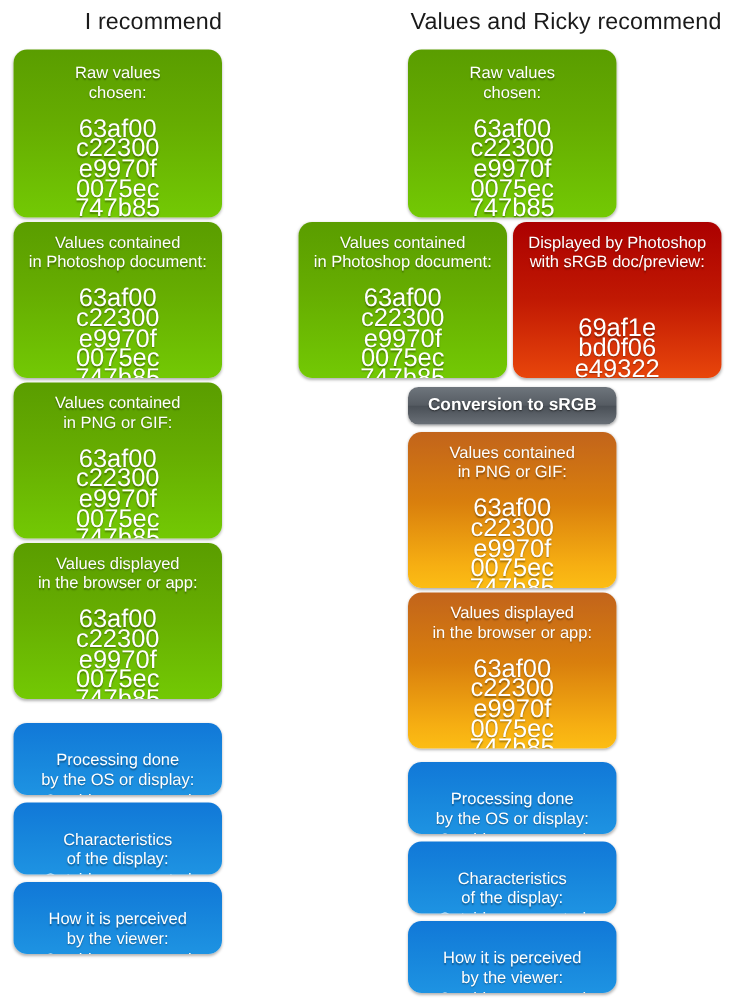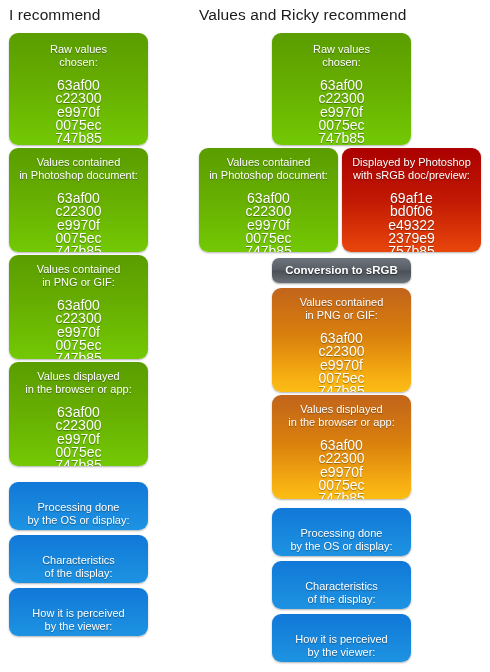--- a/index.html
+++ b/index.html
@@ -16,21 +16,21 @@
   }
 
   .diagram {
     position: relative;
     width: 490px;
     height: 672px;
   }
 
   .col-title {
     position: absolute;
-    text-align: left;
+    text-align: right;
     color: #1a1a1a;
     font-size: 15.5px;
     font-family: "Liberation Sans", sans-serif;
     letter-spacing: 0.1px;
     white-space: nowrap;
   }
 
   #title-left { left: 9px;  top: 6px;  width: 139px; }
   #title-right { left: 199px; top: 6px; width: 282px; }
 
@@ -50,21 +50,21 @@
 
   .node .label {
     font-size: 11px;
     line-height: 13.4px;
     padding: 0 4px;
     text-shadow: 0 1px 1px rgba(0,0,0,0.35);
     white-space: pre-line;
   }
 
   .node .values {
-    font-size: 14px;
+    font-size: 17px;
     line-height: 13.4px;
     text-shadow: 0 1px 1px rgba(0,0,0,0.35);
     white-space: pre-line;
   }
 
   .green {
     background: linear-gradient(to bottom, #5a9d00 0%, #66ad01 45%, #73c904 100%);
   }
   .red {
     background: linear-gradient(to bottom, #ab0000 0%, #c11903 50%, #e8460b 100%);
@@ -91,21 +91,21 @@
   #L1 { left: 9px;  top: 148px; width: 139px; height: 104px; padding-top: 8px; }
   #L2 { left: 9px;  top: 255px; width: 139px; height: 104px; padding-top: 8px; }
   #L3 { left: 9px;  top: 362px; width: 139px; height: 104px; padding-top: 8px; }
   #L4 { left: 9px;  top: 482px; width: 139px; height: 48px;  padding-top: 6px; }
   #L5 { left: 9px;  top: 535px; width: 139px; height: 48px;  padding-top: 6px; }
   #L6 { left: 9px;  top: 588px; width: 139px; height: 48px;  padding-top: 6px; }
 
   
   #R0 { left: 272px; top: 33px;  width: 139px; height: 112px; padding-top: 10px; }
   #R1 { left: 199px; top: 148px; width: 139px; height: 104px; padding-top: 8px; }
-  #R2 { left: 342px; top: 148px; width: 139px; height: 104px; padding-top: 8px; }
+  #R2 { left: 342px; top: 148px; width: 139px; height: 104px; padding-top: 8px; gap: 20px; }
   #R3 { left: 272px; top: 258px; width: 139px; height: 25px;  justify-content: center; padding-top: 0; }
   #R4 { left: 272px; top: 288px; width: 139px; height: 104px; padding-top: 8px; }
   #R5 { left: 272px; top: 395px; width: 139px; height: 104px; padding-top: 8px; }
   #R6 { left: 272px; top: 508px; width: 139px; height: 48px;  padding-top: 6px; }
   #R7 { left: 272px; top: 561px; width: 139px; height: 48px;  padding-top: 6px; }
   #R8 { left: 272px; top: 614px; width: 139px; height: 48px;  padding-top: 6px; }
 
   .values { margin-top: 9px; }
   .node.compact .label { padding-top: 1px; margin-top: 12px; }
 </style>

